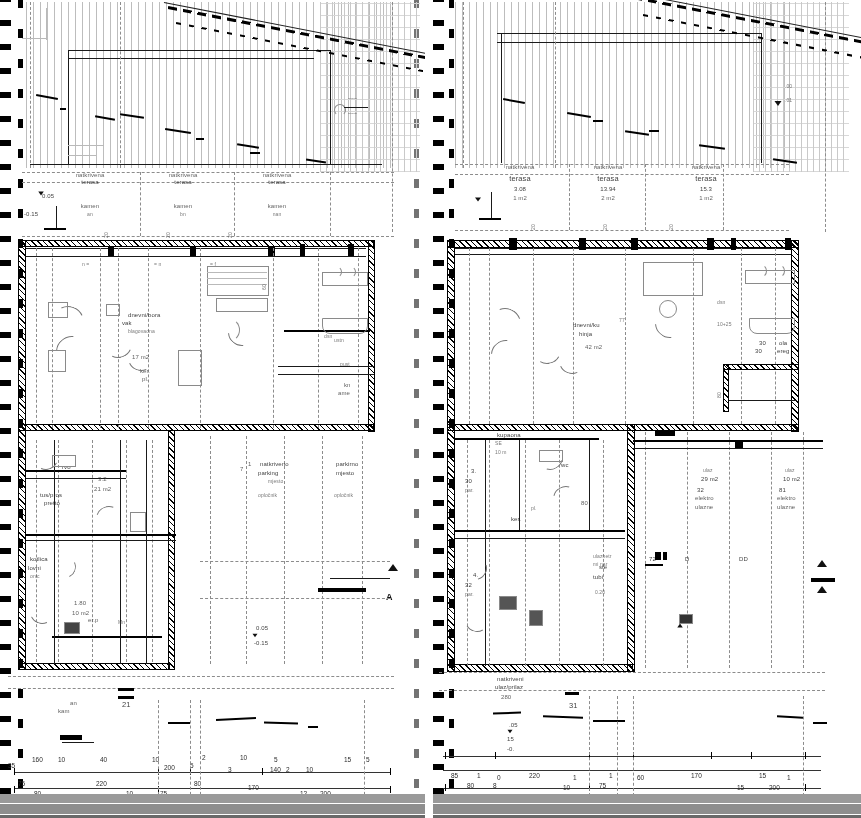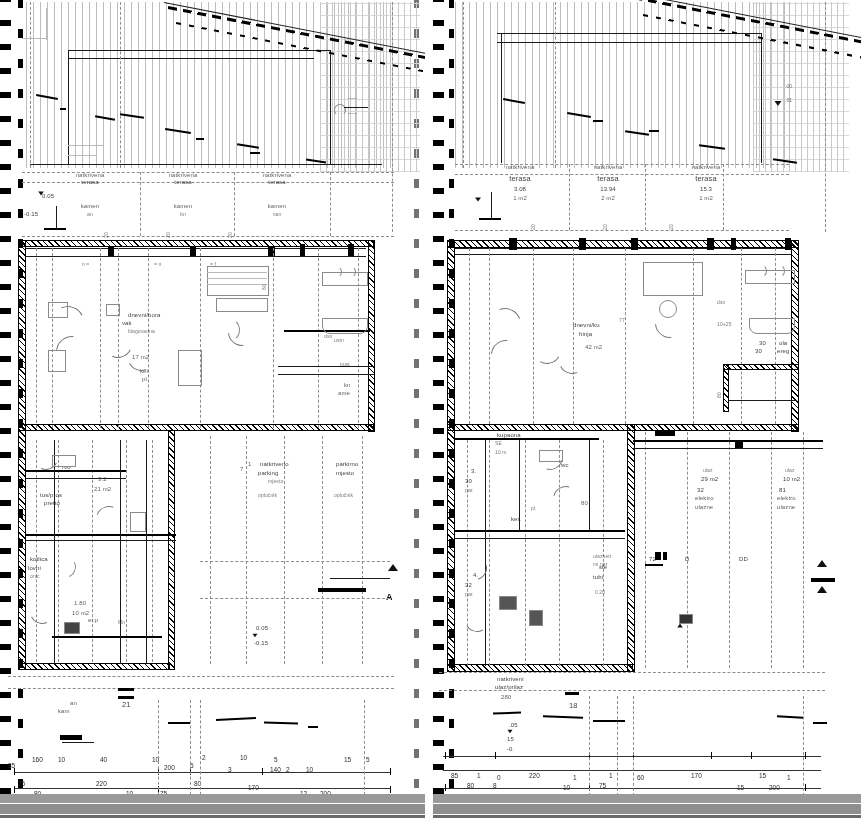--- a/index.html
+++ b/index.html
@@ -561,21 +561,21 @@
     <div class="arrowup" style="left:384px;top:586px;"></div>
 
     <div class="arrowup" style="left:242px;top:622px;transform:scale(.55);"></div>
     <div class="rectf" style="left:246px;top:614px;width:12px;height:8px;background:#333;"></div>
 
     <div class="dashh" style="left:6px;top:672px;width:386px;"></div>
     <div class="dashh" style="left:6px;top:690px;width:386px;"></div>
     <div class="txt dark" style="left:64px;top:676px;">natkriveni</div>
     <div class="txt dark" style="left:62px;top:684px;">ulaz/prilaz</div>
     <div class="txt" style="left:68px;top:694px;">280</div>
-    <div class="txt big dark" style="left:136px;top:702px;">18</div>
+    <div class="txt big dark" style="left:136px;top:702px;">31</div>
     <div class="ln lnh thick" style="left:132px;top:692px;width:14px;height:3px;"></div>
     <div class="blk" style="left:60px;top:712px;width:28px;height:2px;transform:rotate(-2deg);"></div>
     <div class="blk" style="left:110px;top:716px;width:40px;height:2px;transform:rotate(2deg);"></div>
     <div class="blk" style="left:160px;top:720px;width:32px;height:2px;"></div>
     <div class="blk" style="left:344px;top:716px;width:26px;height:2px;transform:rotate(3deg);"></div>
     <div class="blk" style="left:380px;top:722px;width:14px;height:2px;"></div>
 
     <div class="txt dark" style="left:76px;top:722px;">.05</div>
     <div class="txt dark" style="left:74px;top:736px;">15</div>
     <div class="txt dark" style="left:74px;top:746px;">-0.</div>

